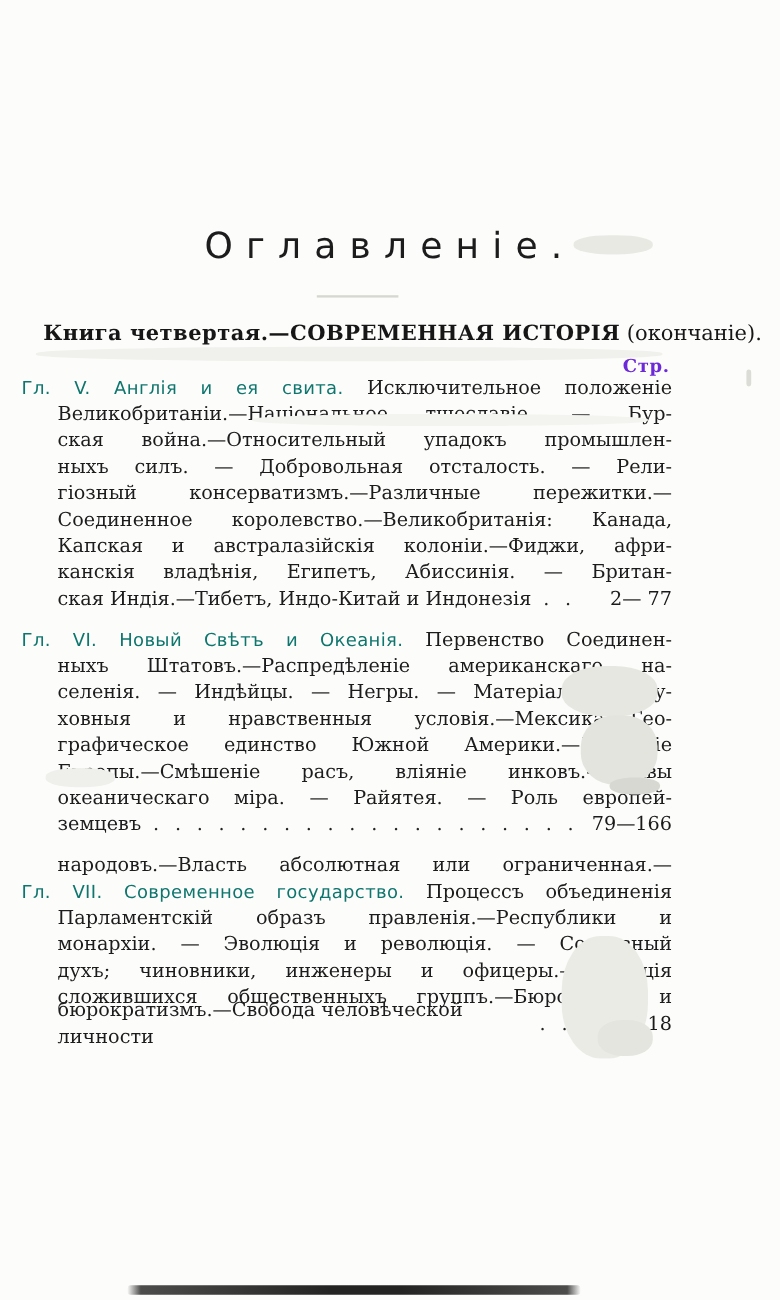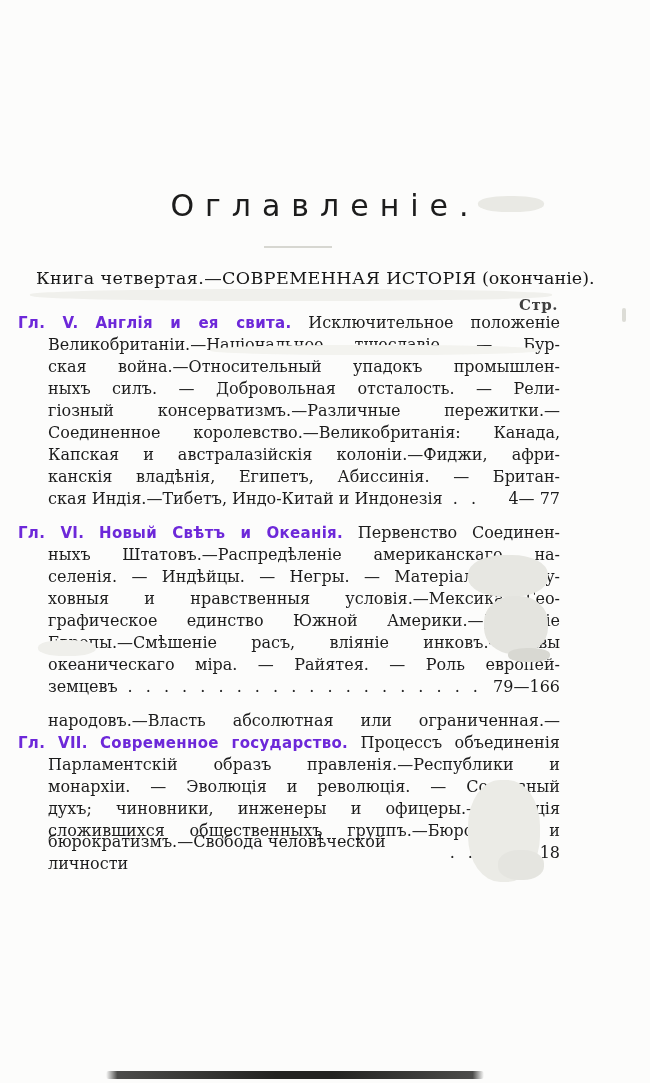--- a/index.html
+++ b/index.html
@@ -31,52 +31,52 @@
     background: #d7d7d1;
   }
   .heading {
     position: absolute;
     top: 266px; left: 36px; width: 580px;
     white-space: nowrap;
     font-size: 17.5px;
     line-height: 24px;
     color: #161616;
   }
-  .heading .hb { font-weight: normal; letter-spacing: 0.4px; }
+  .heading .hb { font-weight: bold; letter-spacing: 0.4px; }
   .heading .hn { font-weight: normal; }
   .col-header {
     position: absolute;
     top: 296px; right: 92px;
     font-size: 15px;
     font-weight: bold;
     letter-spacing: 0.5px;
-    color: #404040;
+    color: #6d28d9;
   }
 
   .toc {
     position: absolute;
     top: 312px; left: 18px;
     width: 542px;
   }
   .entry { margin-bottom: 12px; }
   .line {
     height: 22px;
     line-height: 22px;
     font-size: 16px;
     color: #1c1c1c;
   }
   .line.first { text-align: justify; text-align-last: justify; }
   .line.cont  { margin-left: 30px; text-align: justify; text-align-last: justify; }
   .line.last  { margin-left: 30px; display: flex; align-items: center; }
   .chap-label, .chap-title {
     font-family: "DejaVu Sans", sans-serif;
-    font-weight: bold;
+    font-weight: normal;
     font-size: 15px;
     letter-spacing: 0.3px;
-    color: #6d28d9;
+    color: #0f766e;
   }
   .dots {
     flex: 1 1 auto;
     overflow: hidden;
     white-space: nowrap;
     margin: 0 8px 0 10px;
     letter-spacing: 4px;
     color: #222;
   }
   .pages {
@@ -130,21 +130,21 @@
       <div class="line cont">Великобританіи.—Національное тщеславіе. — Бур-</div>
       <div class="line cont">ская война.—Относительный упадокъ промышлен-</div>
       <div class="line cont">ныхъ силъ. — Добровольная отсталость. — Рели-</div>
       <div class="line cont">гіозный консерватизмъ.—Различные пережитки.—</div>
       <div class="line cont">Соединенное королевство.—Великобританія: Канада,</div>
       <div class="line cont">Капская и австралазійскія колоніи.—Фиджи, афри-</div>
       <div class="line cont">канскія владѣнія, Египетъ, Абиссинія. — Британ-</div>
       <div class="line last">
           <span>ская Индія.—Тибетъ, Индо-Китай и Индонезія</span>
           <span class="dots">. .</span>
-          <span class="pages">4— 77</span>
+          <span class="pages">2— 77</span>
         </div>
     </div>
 
     <div class="entry">
       <div class="line first"><span class="chap-label">Гл. VI.</span> <span class="chap-title">Новый Свѣтъ и Океанія.</span> <span>Первенство Соединен-</span></div>
       <div class="line cont">ныхъ Штатовъ.—Распредѣленіе американскаго на-</div>
       <div class="line cont">селенія. — Индѣйцы. — Негры. — Матеріальныя, ду-</div>
       <div class="line cont">ховныя и нравственныя условія.—Мексика.—Гео-</div>
       <div class="line cont">графическое единство Южной Америки.—Давленіе</div>
       <div class="line cont">Европы.—Смѣшеніе расъ, вліяніе инковъ.—Нравы</div>

